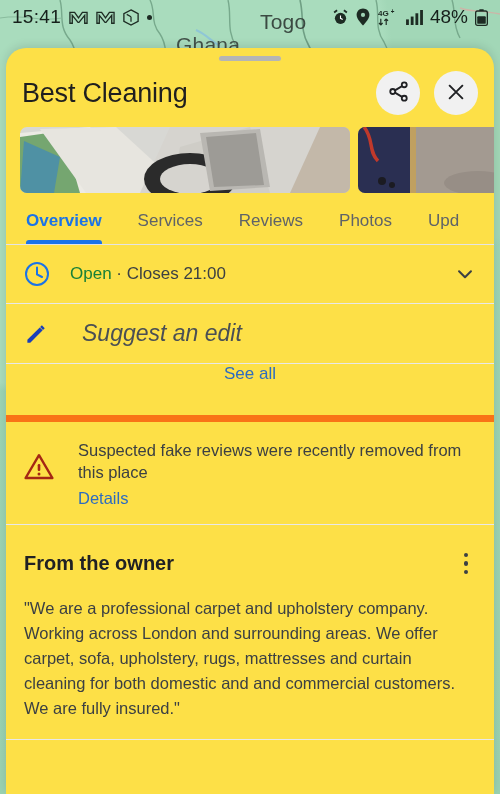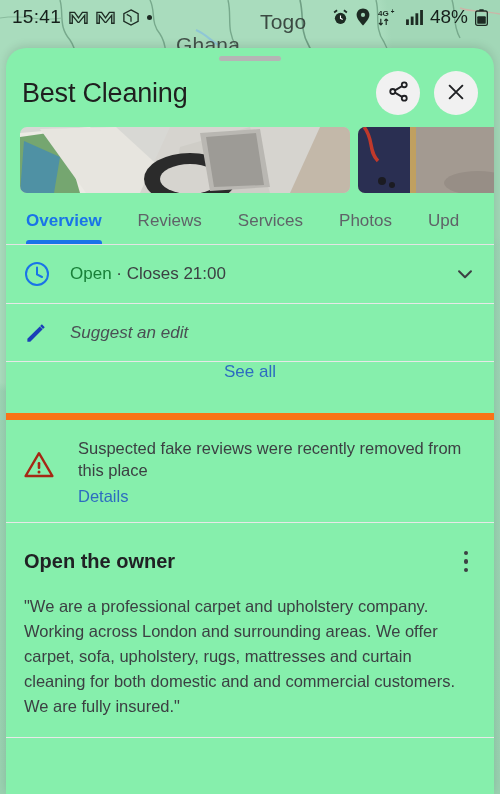--- a/index.html
+++ b/index.html
@@ -38,21 +38,21 @@
   .sb-left{ display:flex; align-items:center; gap:8px; }
   .sb-right{ display:flex; align-items:center; gap:7px; }
   .sb-time{ font-size:19px; color:#16201b; letter-spacing:.3px;text-align:right; }
   .sb-pct{ font-size:19px; color:#16201b; }
   .sb-ic{ display:inline-flex; }
   .dot-ic{ width:5px; height:5px; border-radius:50%; background:#1d2b23; }
 
   
   .sheet{
     position:absolute; left:6px; right:6px; top:48px; bottom:0;
-    background:#86efac;
+    background:#fde047;
     border-top-left-radius:20px; border-top-right-radius:20px;
     overflow:hidden; z-index:30;
     box-shadow:0 -2px 10px rgba(0,0,0,.12);
   }
   .drag-handle{
     width:62px; height:5px; border-radius:3px; background:#b5b5b5;
     margin:8px auto 0;
   }
 
   .sheet-header{
@@ -104,21 +104,21 @@
   
   .row{
     display:flex; align-items:center;
     padding:16px 18px; border-bottom:1px solid #e8e8e8;
     min-height:58px;
   }
   .row-ic{ width:46px; flex:0 0 46px; display:flex; align-items:center; }
   .row-txt{ flex:1; font-size:17px; color:#3c4043; }
   .open-txt{ color:#188038; }
   .closes-txt{ color:#3c4043; }
-  .suggest-txt{ font-style:italic; color:#4a4f54; font-size:17px; }
+  .suggest-txt{ font-style:italic; color:#4a4f54; font-size:23px;margin-left:12px; }
   .chev{ margin-left:auto; padding-left:10px; display:flex; }
 
   .see-all-row{
     height:58px; display:flex; align-items:flex-start; justify-content:center;
     border-bottom:7px solid #f97316; cursor:pointer;
   }
   .see-all-txt{ color:#2d6cc0; font-size:17px; }
 
   
   .warn-block{
@@ -286,22 +286,22 @@
         <rect x="58" y="0" width="102" height="66" fill="#a39a91"></rect>
         <ellipse cx="120" cy="56" rx="34" ry="12" fill="#978e86"></ellipse>
         <circle cx="24" cy="54" r="4" fill="#1b1b22"></circle>
         <circle cx="34" cy="58" r="3" fill="#1b1b22"></circle>
       </svg>
     </div>
   </div>
 
   <div class="tabs">
     <button class="tab active">Overview</button>
+    <button class="tab">Services</button>
     <button class="tab">Reviews</button>
-    <button class="tab">Services</button>
     <button class="tab">Photos</button>
     <button class="tab">Upd</button>
   </div>
 
   <div class="row">
     <div class="row-ic">
       <svg width="26" height="26" viewBox="0 0 26 26">
           <circle cx="13" cy="13" r="11" fill="none" stroke="#1a73e8" stroke-width="2"></circle>
           <path d="M13,6.4 L13,13.4 L18,16" stroke="#1a73e8" stroke-width="2" fill="none" stroke-linecap="round"></path>
         </svg>
@@ -339,21 +339,21 @@
           <rect x="13.7" y="11" width="2.6" height="7" rx="1.2" fill="#A52714"></rect>
           <circle cx="15" cy="21" r="1.5" fill="#A52714"></circle>
         </svg>
       </div>
       <div class="warn-text">Suspected fake reviews were recently removed from this place</div>
     </div>
     <span class="details-link">Details</span>
   </div>
 
   <div class="owner-head">
-    <div class="owner-title">Open the owner</div>
+    <div class="owner-title">From the owner</div>
     <div class="kebab">
       <i></i>
         <i></i>
         <i></i>
     </div>
   </div>
   <div class="owner-body">"We are a professional carpet and upholstery company. Working across London and surrounding areas. We offer carpet, sofa, upholstery, rugs, mattresses and curtain cleaning for both domestic and and commercial customers. We are fully insured."</div>
   <div class="bottom-rule"></div>
 
 </div>

